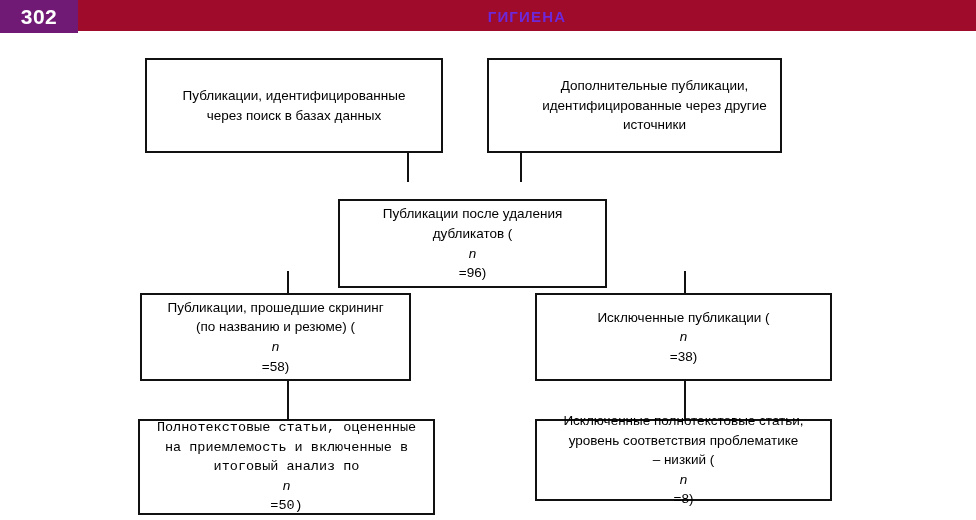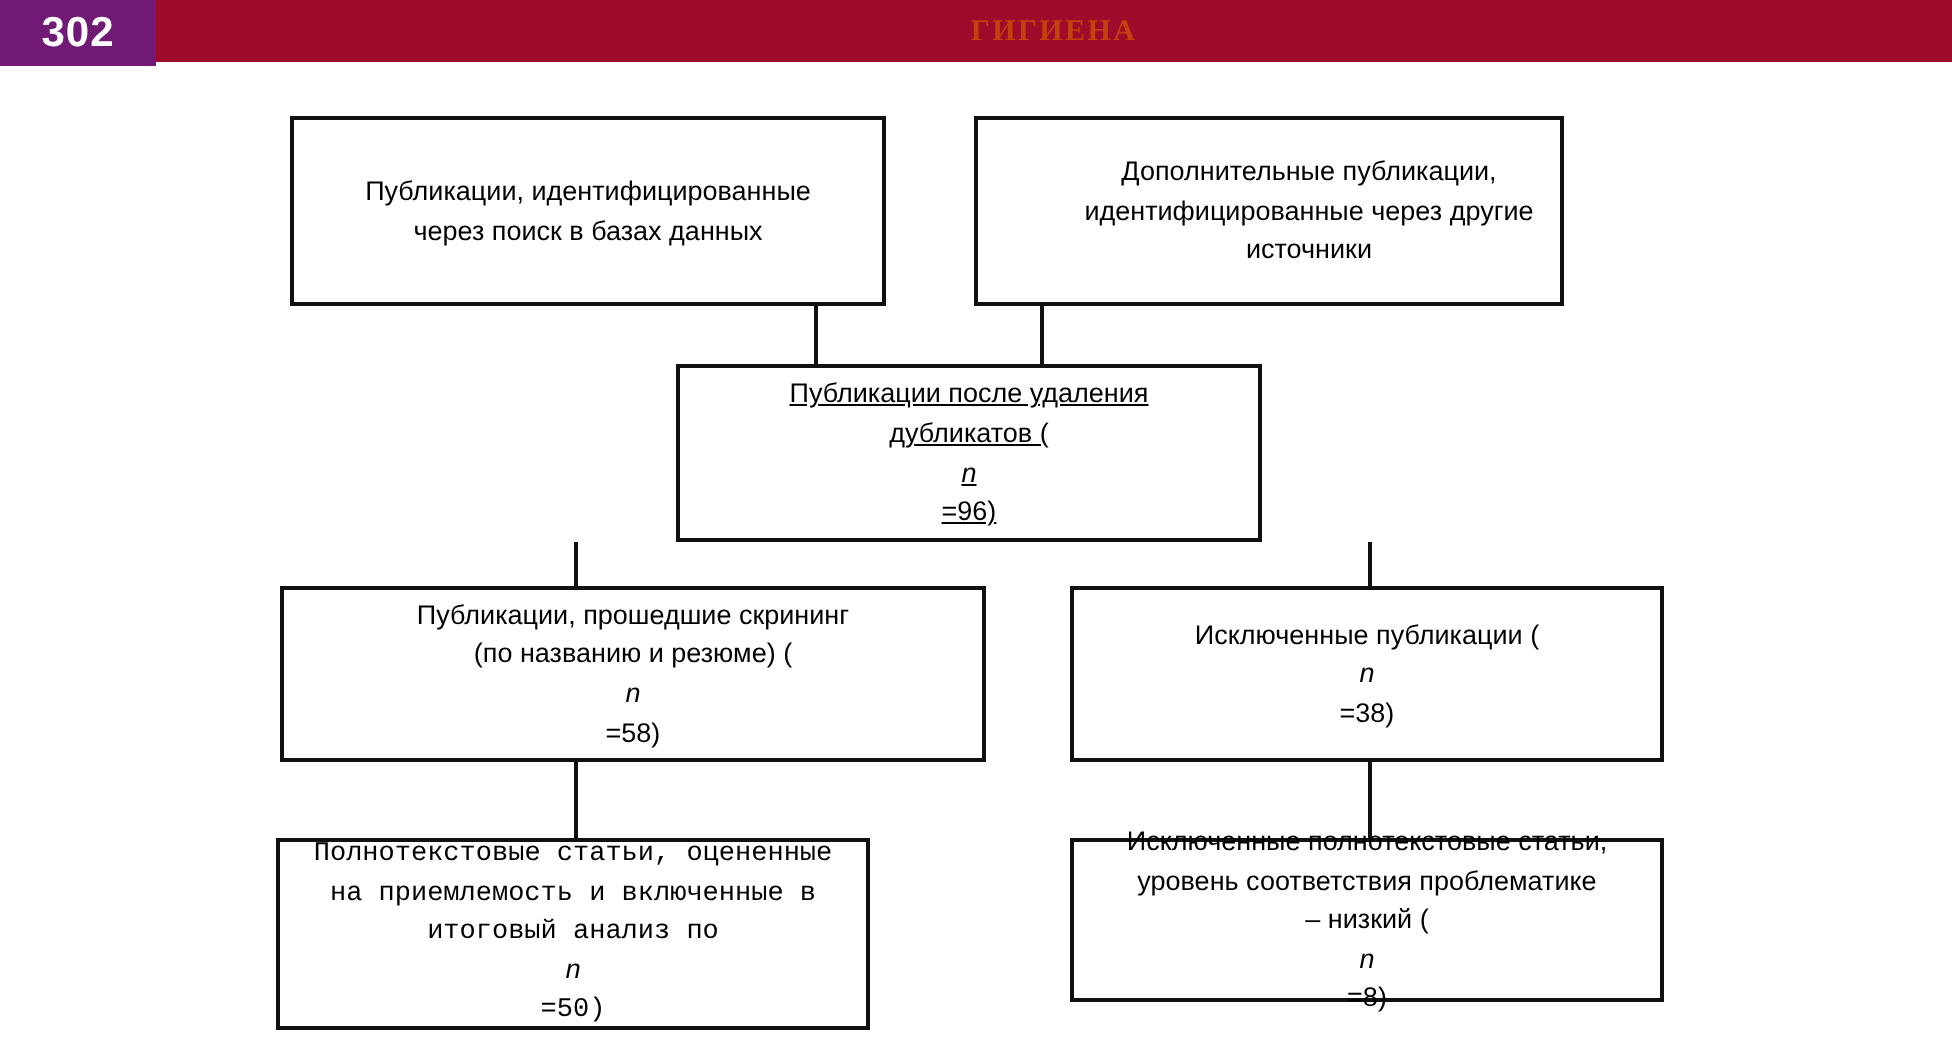--- a/index.html
+++ b/index.html
@@ -53,25 +53,24 @@
   }
   .header-title {
     position: absolute;
     left: 78px;
     top: 0;
     width: 898px;
     height: 33px;
     display: flex;
     align-items: center;
     justify-content: center;
-    color: #c2410c;
+    color: #6d28d9;
     font-size: 15px;
     font-weight: bold;
     letter-spacing: 1.2px;
-    font-family: Liberation Serif, serif;
   }
   .header-rule {
     position: absolute;
     left: 78px;
     top: 31px;
     width: 898px;
     height: 2px;
     background: #ffffff;
   }
 
@@ -131,28 +130,28 @@
     </div>
 
     <div class="node" style="left:487px; top:25px; width:295px; height:95px;padding-left:48px;">
       <div>
         <span>Дополнительные публикации,</span>
         <span>идентифицированные через другие</span>
         <span>источники</span>
       </div>
     </div>
 
-    <div class="node" style="left:338px; top:149px; width:293px; height:89px;text-decoration:underline;">
+    <div class="node" style="left:338px; top:166px; width:269px; height:89px;">
       <div>
         <span>Публикации после удаления</span>
         <span><span>дубликатов (</span><i class="it">n</i><span>=96)</span></span>
       </div>
     </div>
 
-    <div class="node" style="left:140px; top:260px; width:353px; height:88px;">
+    <div class="node" style="left:140px; top:260px; width:271px; height:88px;">
       <div>
         <span>Публикации, прошедшие скрининг</span>
         <span><span>(по названию и резюме) (</span><i class="it">n</i><span>=58)</span></span>
       </div>
     </div>
 
     <div class="node" style="left:535px; top:260px; width:297px; height:88px;">
       <div>
         <span><span>Исключенные публикации (</span><i class="it">n</i><span>=38)</span></span>
       </div>

